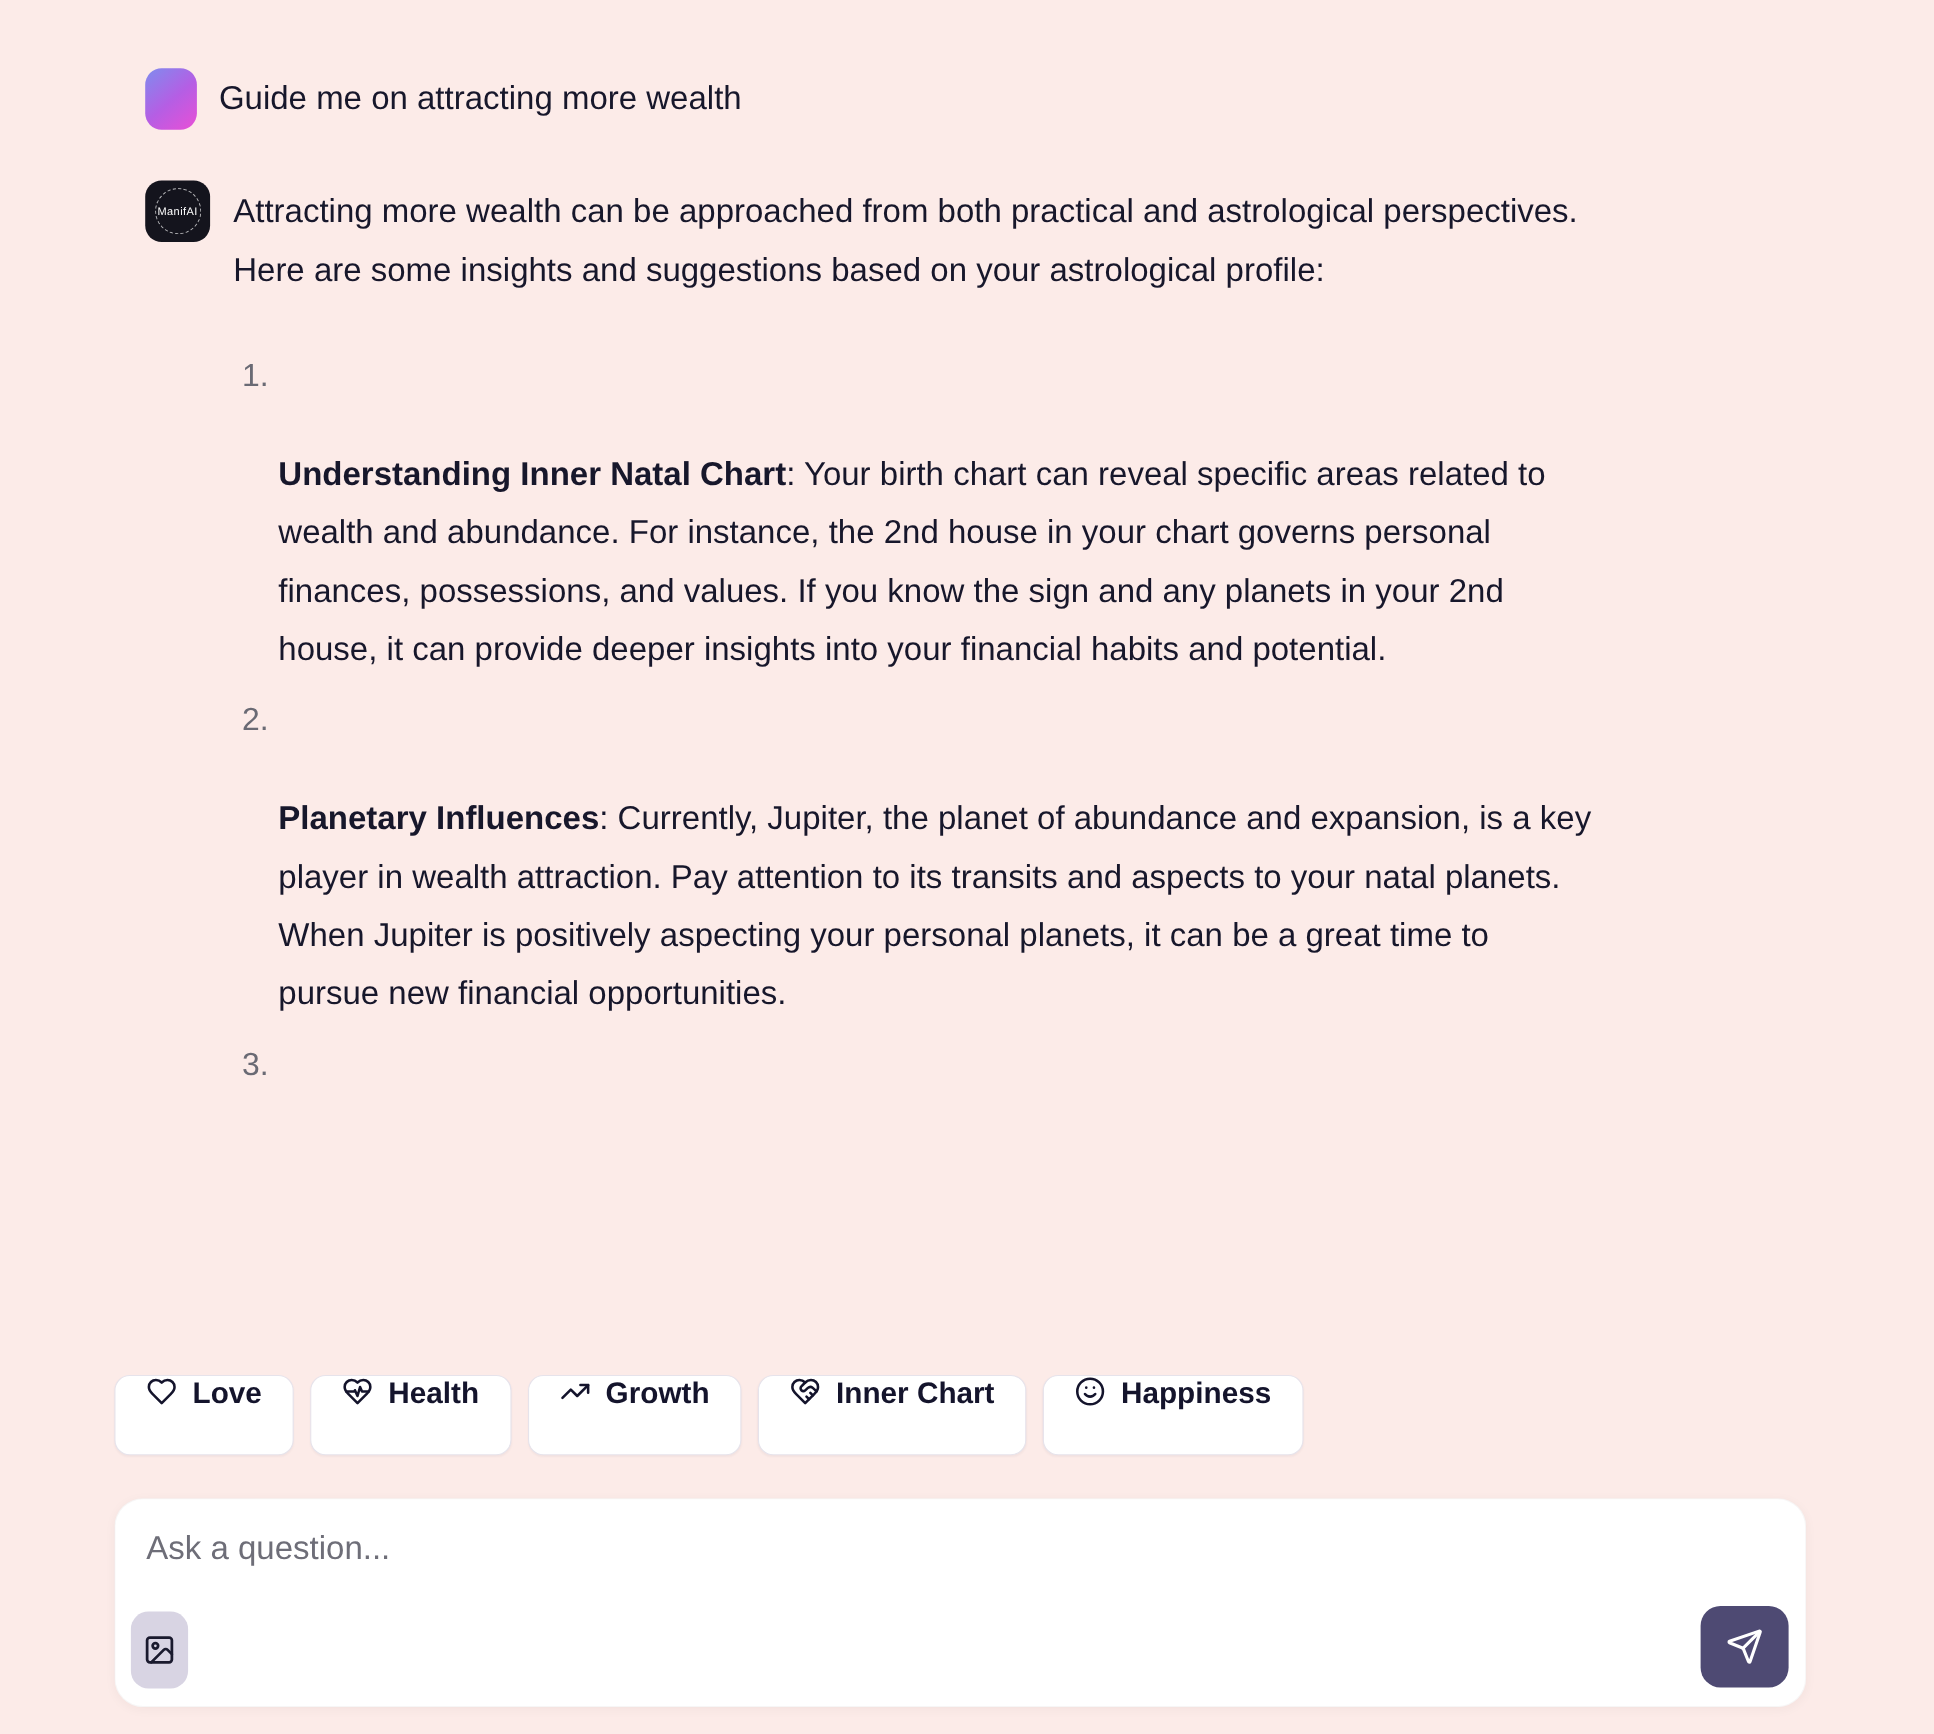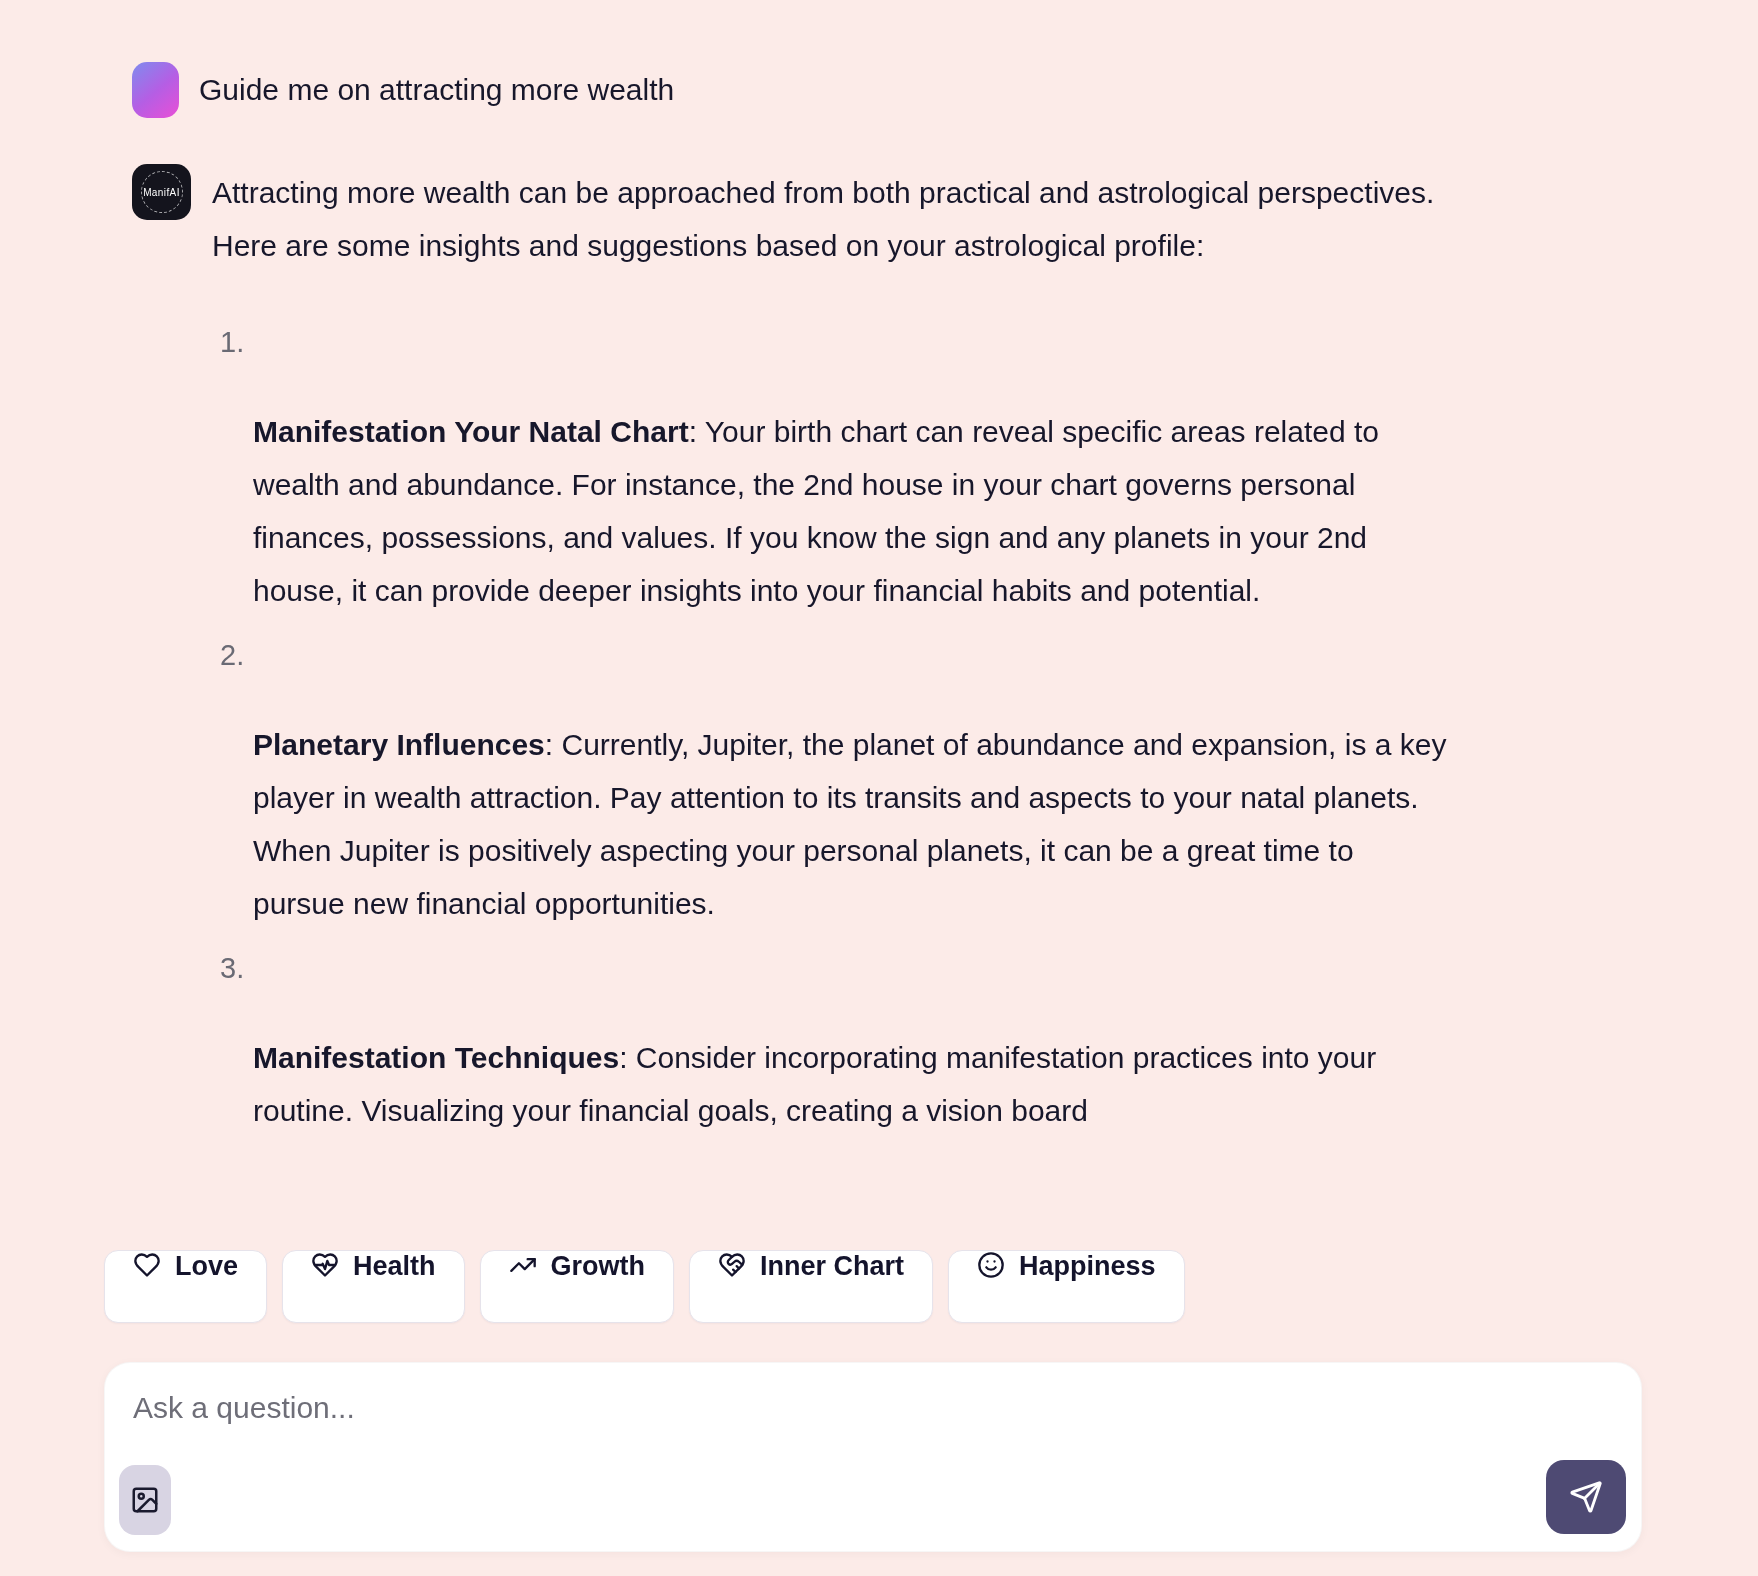--- a/index.html
+++ b/index.html
@@ -87,31 +87,30 @@
         </div>
       </div>
 
       <div class="msg-text">
         <p class="intro">Attracting more wealth can be approached from both practical and astrological perspectives. Here are some insights and suggestions based on your astrological profile:</p>
 
         <div class="list">
 
           <div class="list-item">
             <div class="marker">1.</div>
-            <p class="item-p"><strong>Manifestation Your Natal Chart</strong><span>: Your birth chart can reveal specific areas related to wealth and abundance. For instance, the 2nd house in your chart governs personal finances, possessions, and values. If you know the sign and any planets in your 2nd house, it can provide deeper insights into your financial habits and potential.</span></p>
+            <p class="item-p"><strong>Understanding Inner Natal Chart</strong><span>: Your birth chart can reveal specific areas related to wealth and abundance. For instance, the 2nd house in your chart governs personal finances, possessions, and values. If you know the sign and any planets in your 2nd house, it can provide deeper insights into your financial habits and potential.</span></p>
           </div>
 
           <div class="list-item">
             <div class="marker">2.</div>
             <p class="item-p"><strong>Planetary Influences</strong><span>: Currently, Jupiter, the planet of abundance and expansion, is a key player in wealth attraction. Pay attention to its transits and aspects to your natal planets. When Jupiter is positively aspecting your personal planets, it can be a great time to pursue new financial opportunities.</span></p>
           </div>
 
           <div class="list-item">
             <div class="marker">3.</div>
-            <p class="item-p"><strong>Manifestation Techniques</strong><span>: Consider incorporating manifestation practices into your routine. Visualizing your financial goals, creating a vision board</span></p>
           </div>
 
         </div>
       </div>
     </div>
   </div>
 
   <div class="bottom-panel">
 
     <div class="chips">

